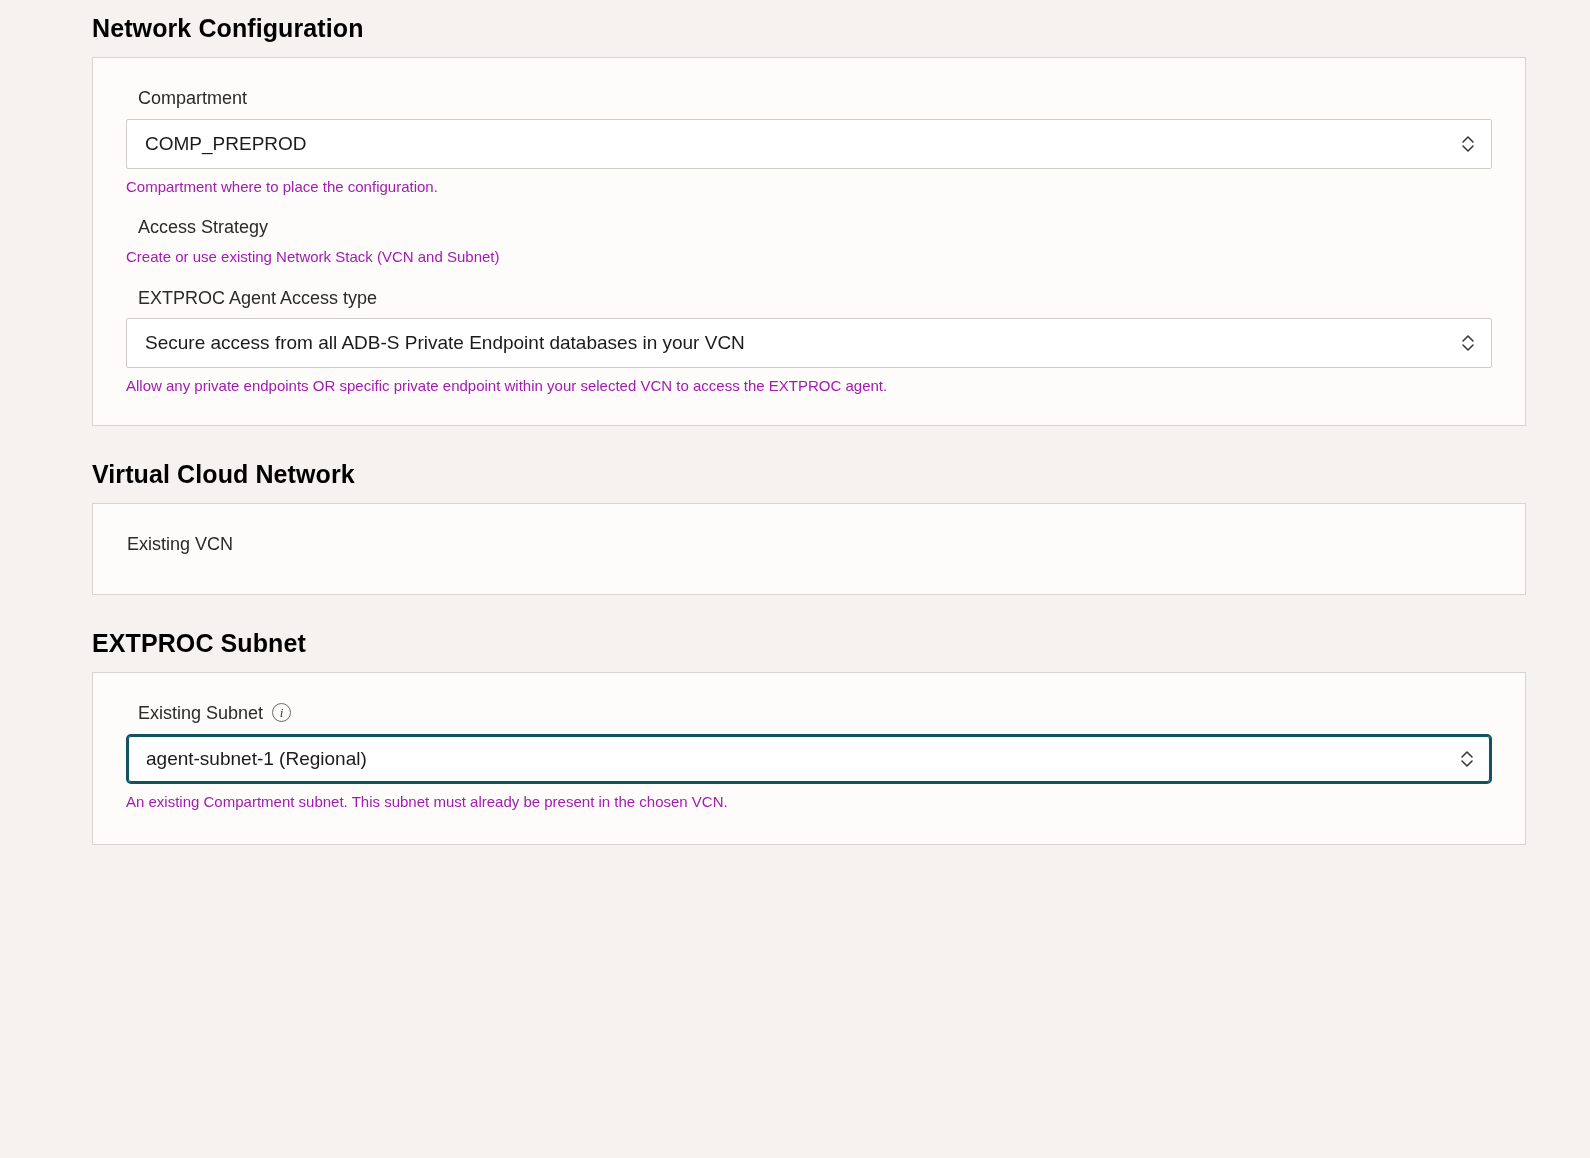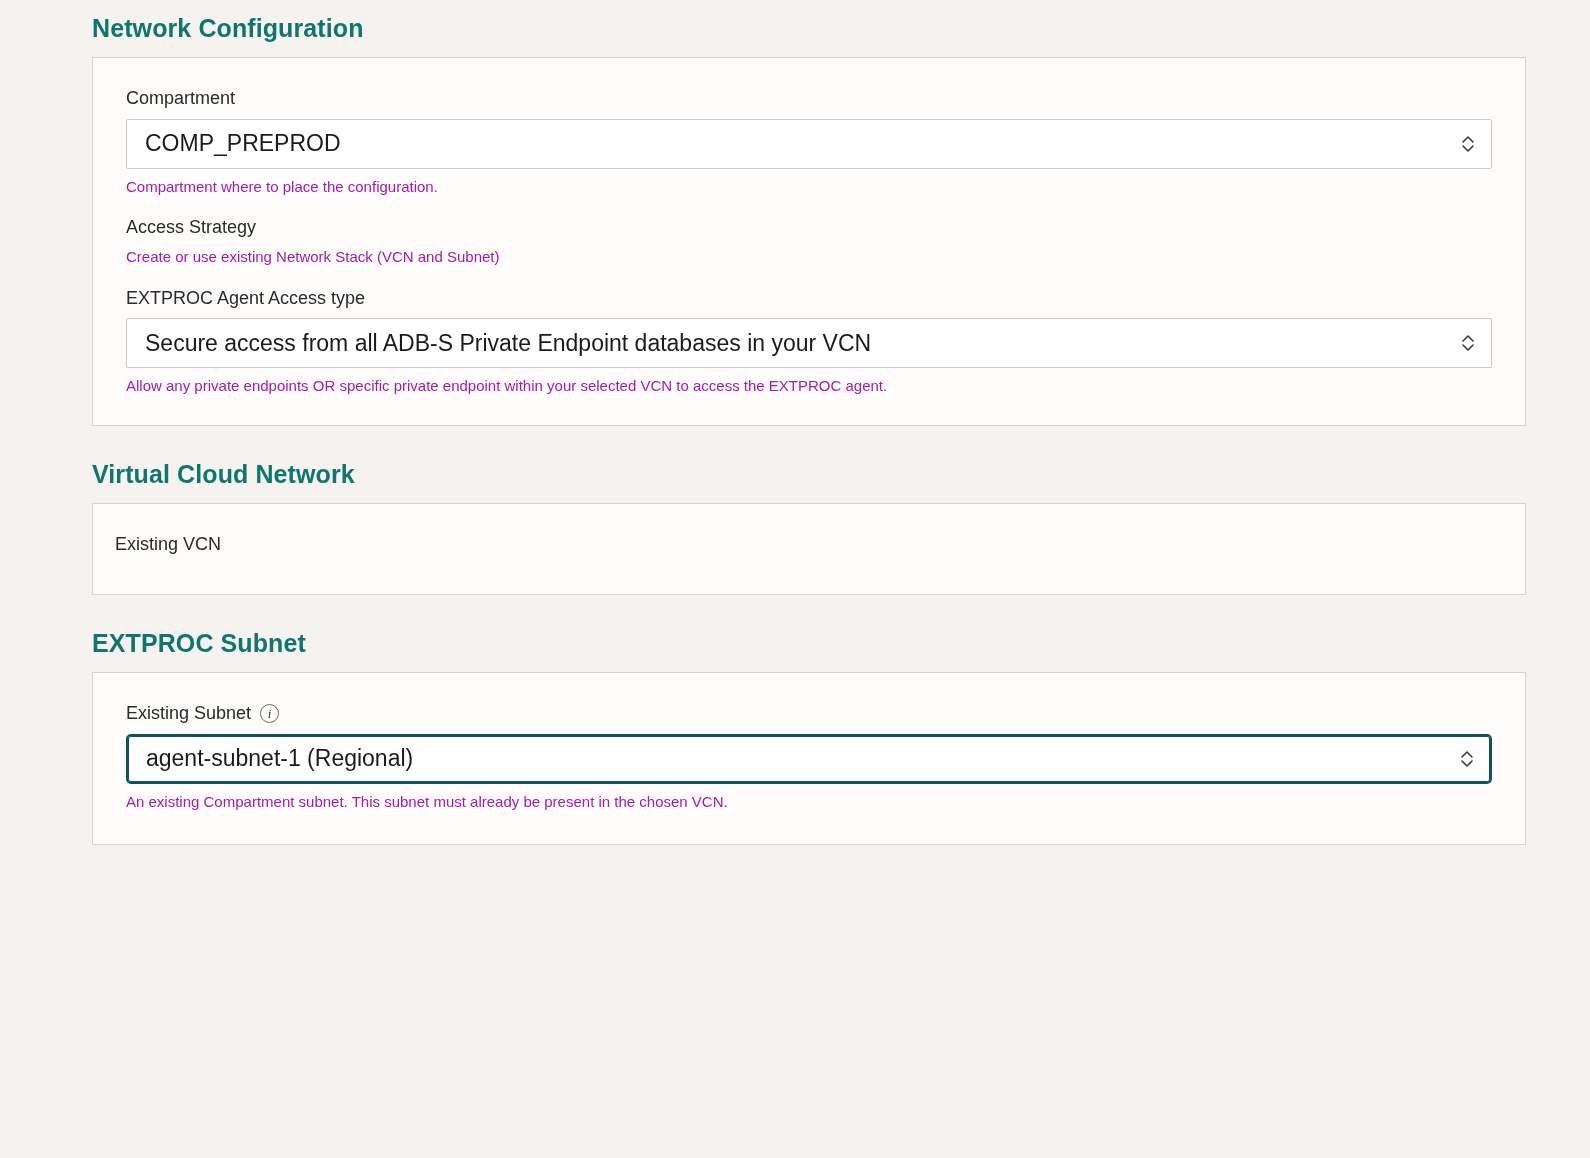--- a/index.html
+++ b/index.html
@@ -12,43 +12,43 @@
   .page {
     width: 1590px;
     min-height: 1158px;
     box-sizing: border-box;
     padding: 14px 64px 20px 92px;
     background: #f5f2f0;
   }
   .section-title {
     font-size: 25px;
     font-weight: bold;
-    color: #0f766e;
+    color: #000000;
     margin: 0 0 14px 0;
     letter-spacing: 0.1px;
   }
   .section-title.second { margin-top: 34px; }
   .card {
     background: #fdfcfb;
     border: 1px solid #d7d3d0;
     box-sizing: border-box;
   }
   .card.net { padding: 30px 33px 28px 33px; }
   .card.vcn { padding: 30px 33px 30px 22px; }
   .card.subnet { padding: 30px 33px 32px 33px; }
   .field { margin-bottom: 0; }
   .field + .field { margin-top: 20px; }
   .field-label {
     font-size: 18px;
     color: #2a2a2a;
     margin-bottom: 9px;
     display: flex;
-    align-items: center;
     gap: 9px;
     line-height: 1.2;
+    margin-left: 12px;
   }
   .info-icon {
     display: inline-flex;
     align-items: center;
     justify-content: center;
     width: 19px;
     height: 19px;
     border: 1px solid #6b6b6b;
     border-radius: 50%;
     font-size: 13px;
@@ -59,21 +59,21 @@
     box-sizing: border-box;
   }
   .select {
     position: relative;
     height: 50px;
     border: 1px solid #cfcbc8;
     background: #ffffff;
     display: flex;
     align-items: center;
     padding: 0 44px 0 18px;
-    font-size: 23px;
+    font-size: 19px;
     color: #1b1b1b;
     box-sizing: border-box;
     border-radius: 2px;
     cursor: pointer;
   }
   .select.focused {
     border: 2px solid #12525f;
     box-shadow: 0 0 0 1px #12525f inset;
     border-radius: 5px;
   }

